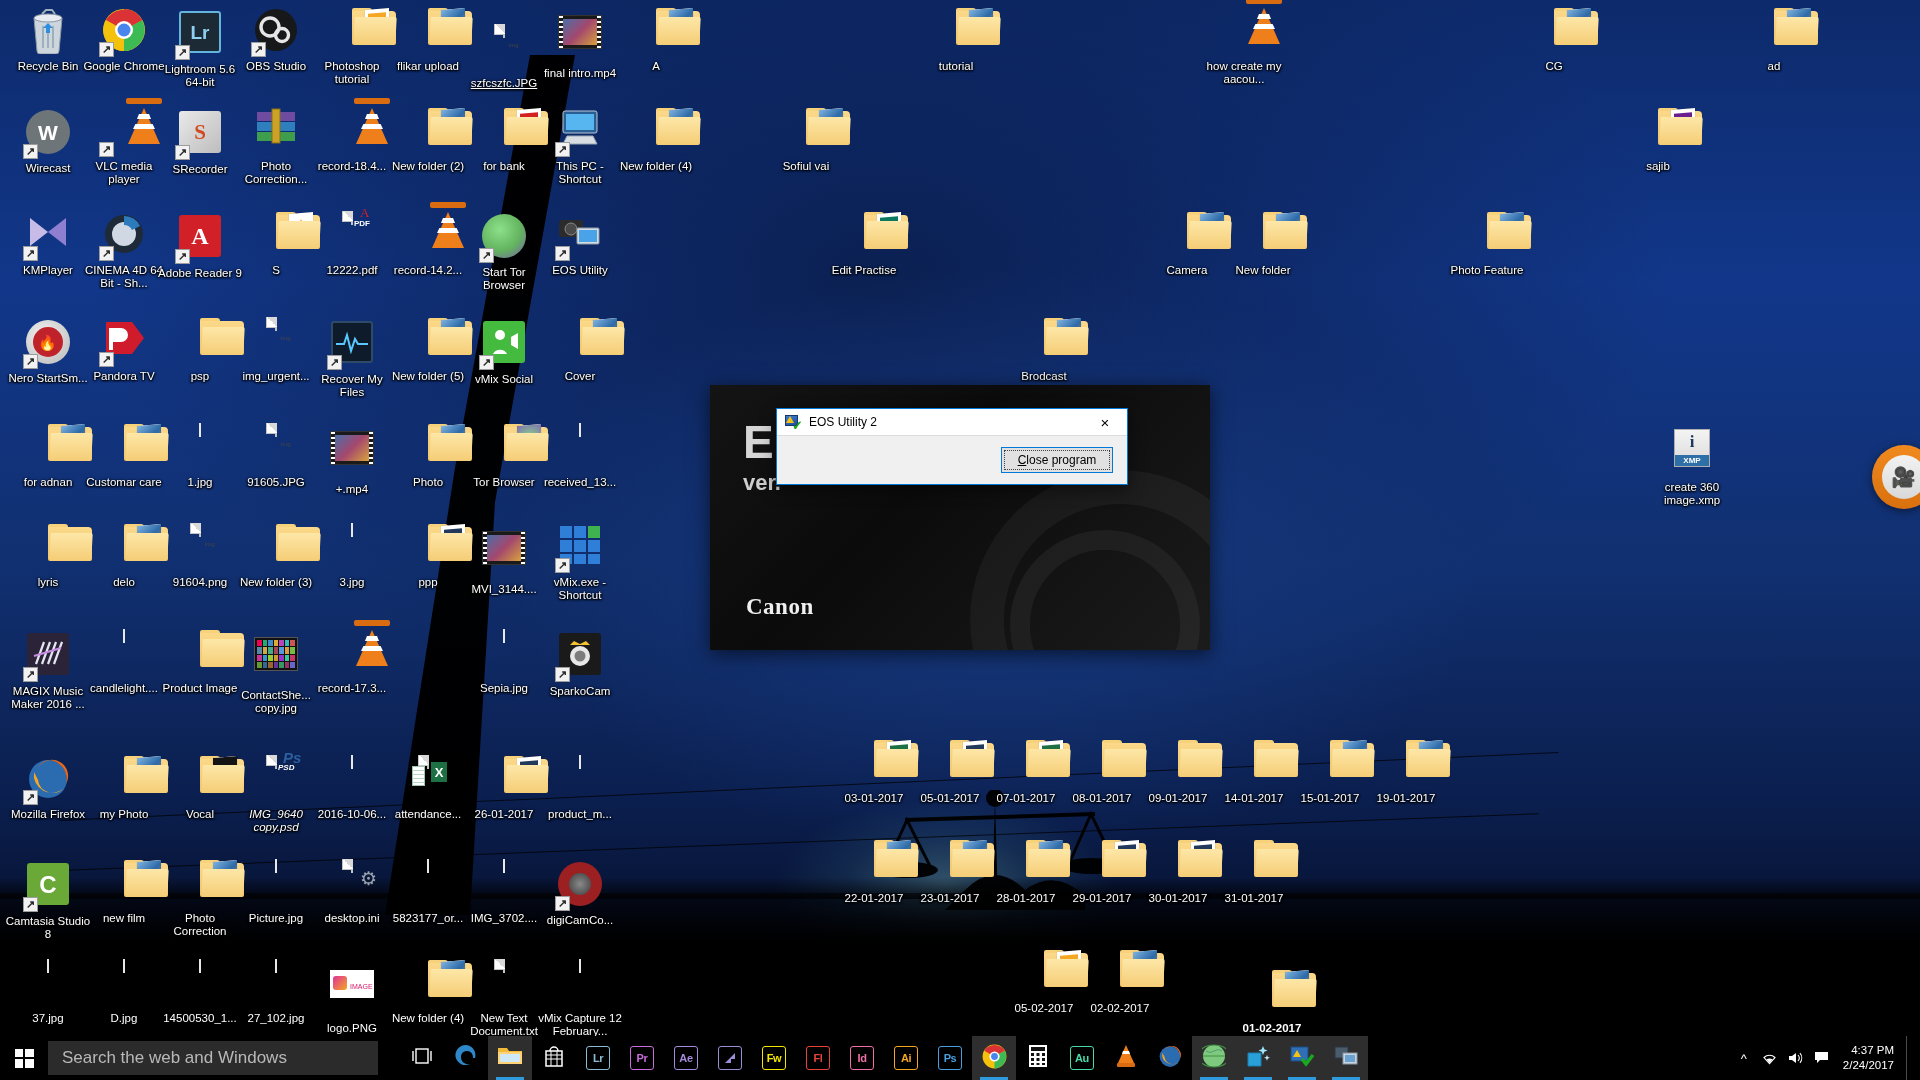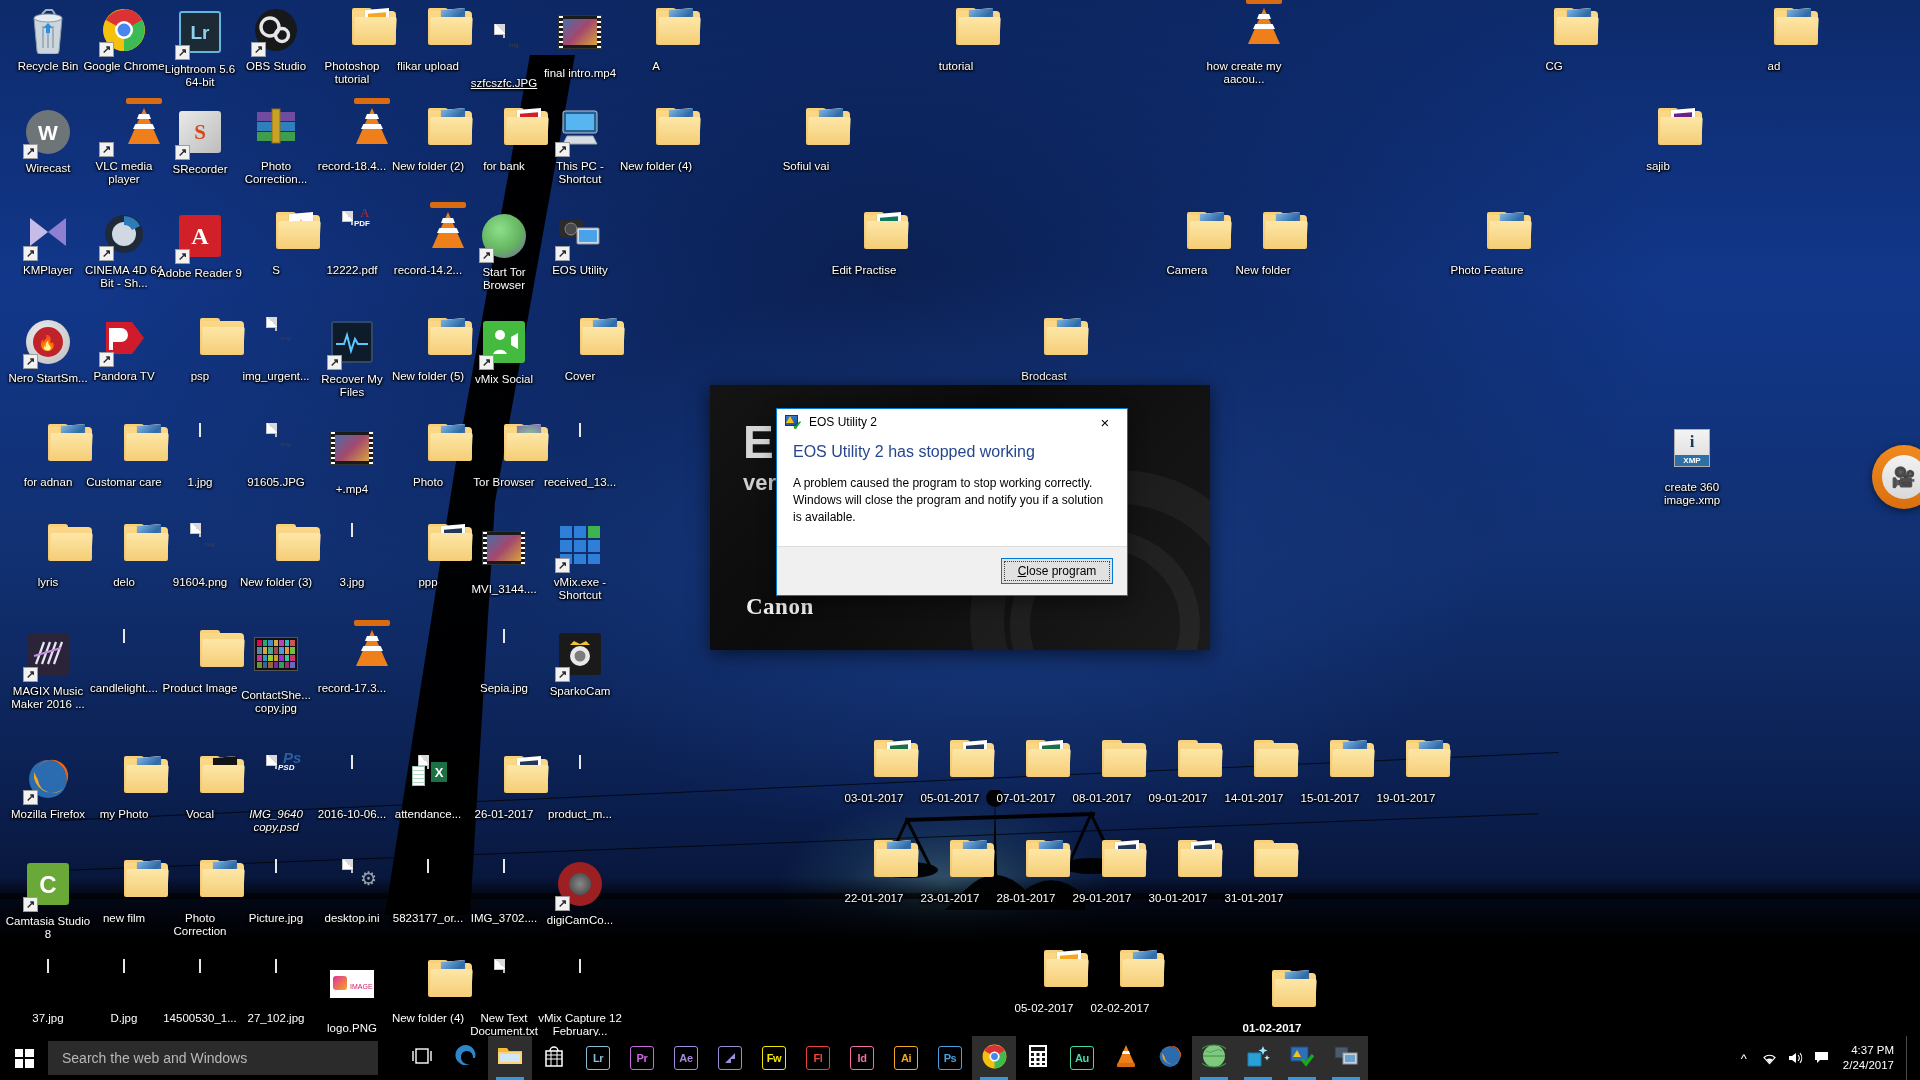--- a/index.html
+++ b/index.html
@@ -237,21 +237,21 @@
   #start-button {
     width:48px; display:flex; align-items:center; justify-content:center; cursor:pointer;
   }
   .winlogo { width:19px; height:19px; display:grid; grid-template-columns:1fr 1fr; grid-template-rows:1fr 1fr; gap:2px; }
   .winlogo i { background:#fff; display:block; }
 
   #search-box {
     width:330px; margin:5px 0; background:#2b2b2b;
     display:flex; align-items:center; padding:0 14px; cursor:text;
   }
-  #search-box span { color:#b8b8b8; font-size:14px; }
+  #search-box span { color:#b8b8b8; font-size:17px; }
 
   #task-icons { display:flex; align-items:center; margin-left:22px; }
   .tbtn {
     width:44px; height:44px; display:flex; align-items:center; justify-content:center;
     position:relative; cursor:pointer;
   }
   .tbtn.active { background:#2e2e2e; }
   .tbtn .ul { position:absolute; left:8px; right:8px; bottom:0; height:3px; background:#2f9ade; }
   .adobe {
     width:24px; height:24px; border:1.6px solid currentColor; border-radius:3px;
@@ -1032,24 +1032,20 @@
   <div id="err-dialog">
     <div id="err-titlebar">
       <span id="err-appicon">
         <span class="mon"></span>
           <span class="warn"></span>
           <span class="chk">✓</span>
       </span>
       <span id="err-title">EOS Utility 2</span>
       <span id="err-close">×</span>
     </div>
-    <div id="err-body">
-      <div id="err-head">EOS Utility 2 has stopped working</div>
-      <div id="err-text">A problem caused the program to stop working correctly. Windows will close the program and notify you if a solution is available.</div>
-    </div>
     <div id="err-footer">
       <button id="btn-close-program">
         <u>C</u><span>lose program</span>
       </button>
     </div>
   </div>
 
   <div id="rec-widget">
     <div class="inner">
       <span class="cam">🎥</span>

